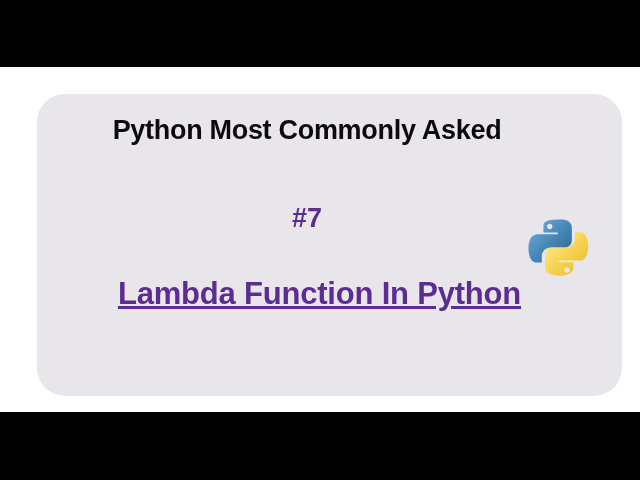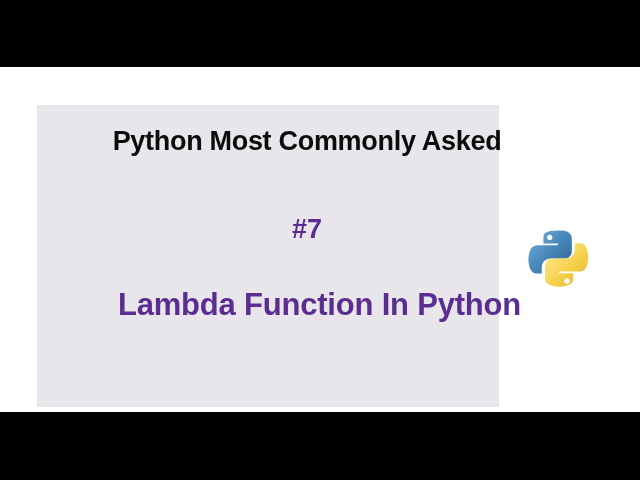--- a/index.html
+++ b/index.html
@@ -41,25 +41,26 @@
     width: 640px;
     height: 345px;
     background: #FFFFFF;
     z-index: 1;
   }
 
   
   #slide-panel {
     position: absolute;
     left: 37px;
-    top: 38px;           
-    width: 462px;
+    top: 27px;           
+    width: 585px;
     height: 302px;       
     background: #E8E6EA;
     z-index: 2;
+    border-radius: 28px;
   }
 
   
   #headline {
     position: absolute;
     left: 0;
     top: 19px;
     width: 540px;
     text-align: center;
     color: #0B0B0B;
@@ -92,20 +93,21 @@
     top: 181px;
     width: 565px;
     text-align: center;
     color: #5B2D91;
     font-family: "Liberation Sans", sans-serif;
     font-weight: bold;
     font-size: 31px;
     line-height: 38px;
     letter-spacing: -0.2px;
     white-space: nowrap;
+    text-decoration: underline;
   }
 
   
   #python-logo {
     position: absolute;
     left: 487px;   
     top: 122px;    
     width: 68px;
     height: 62px;
   }

